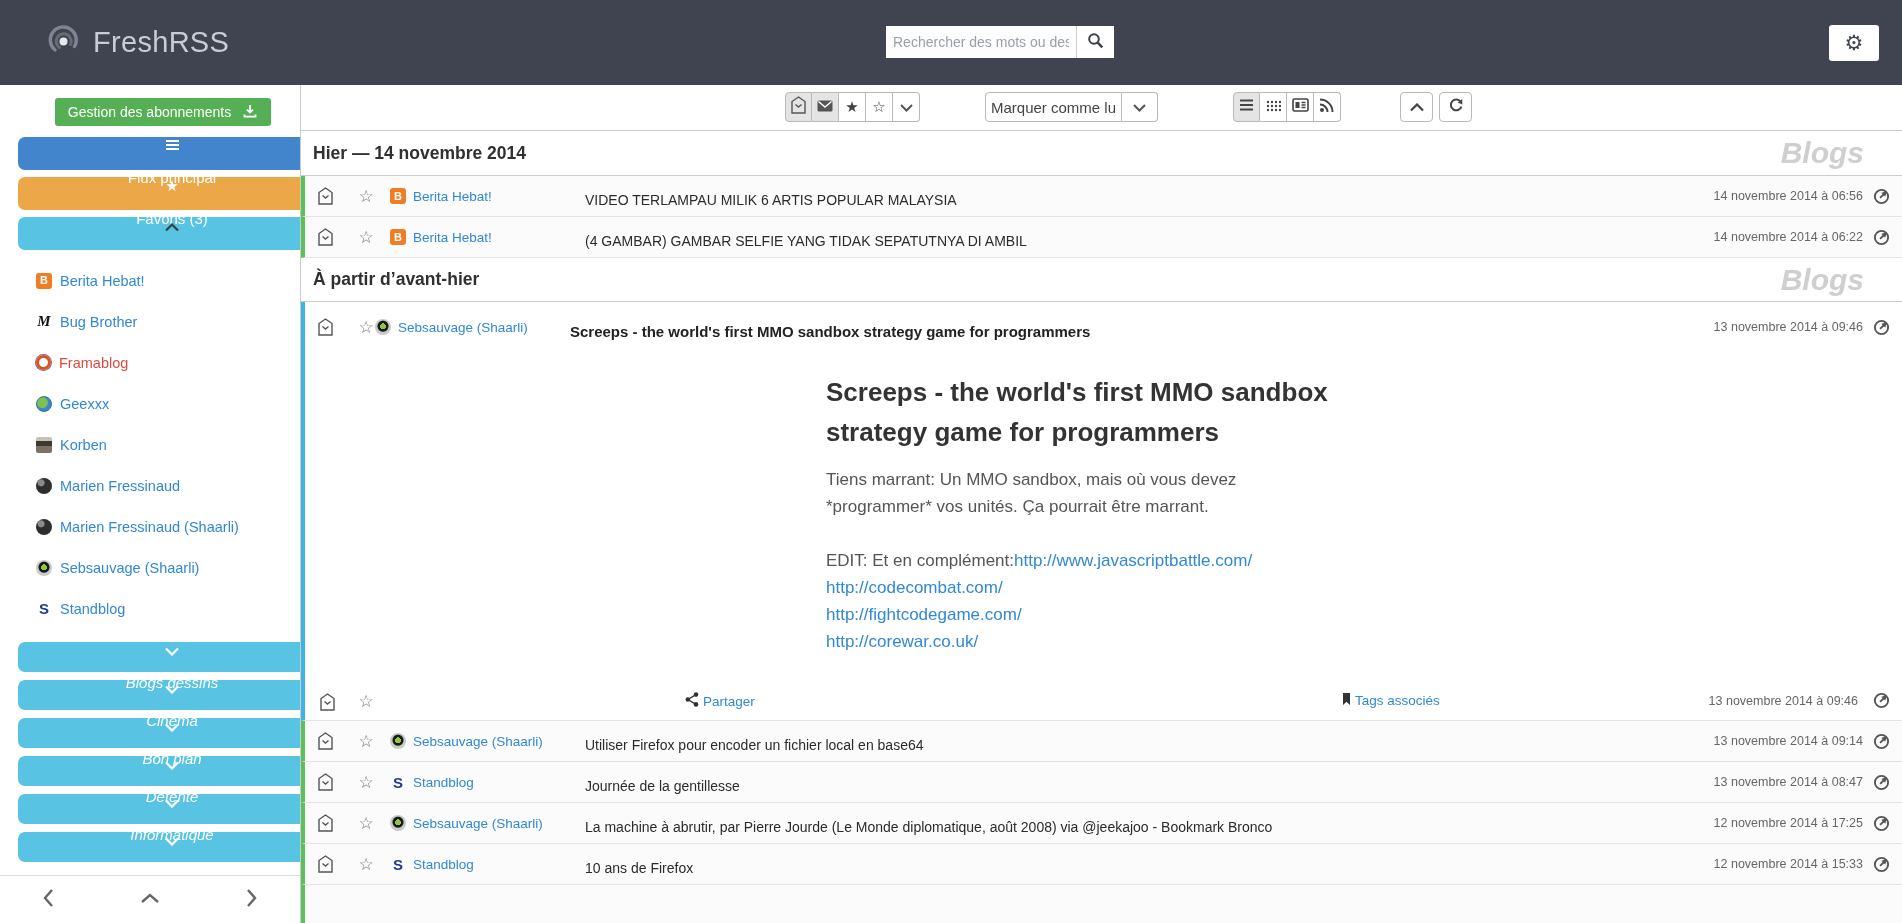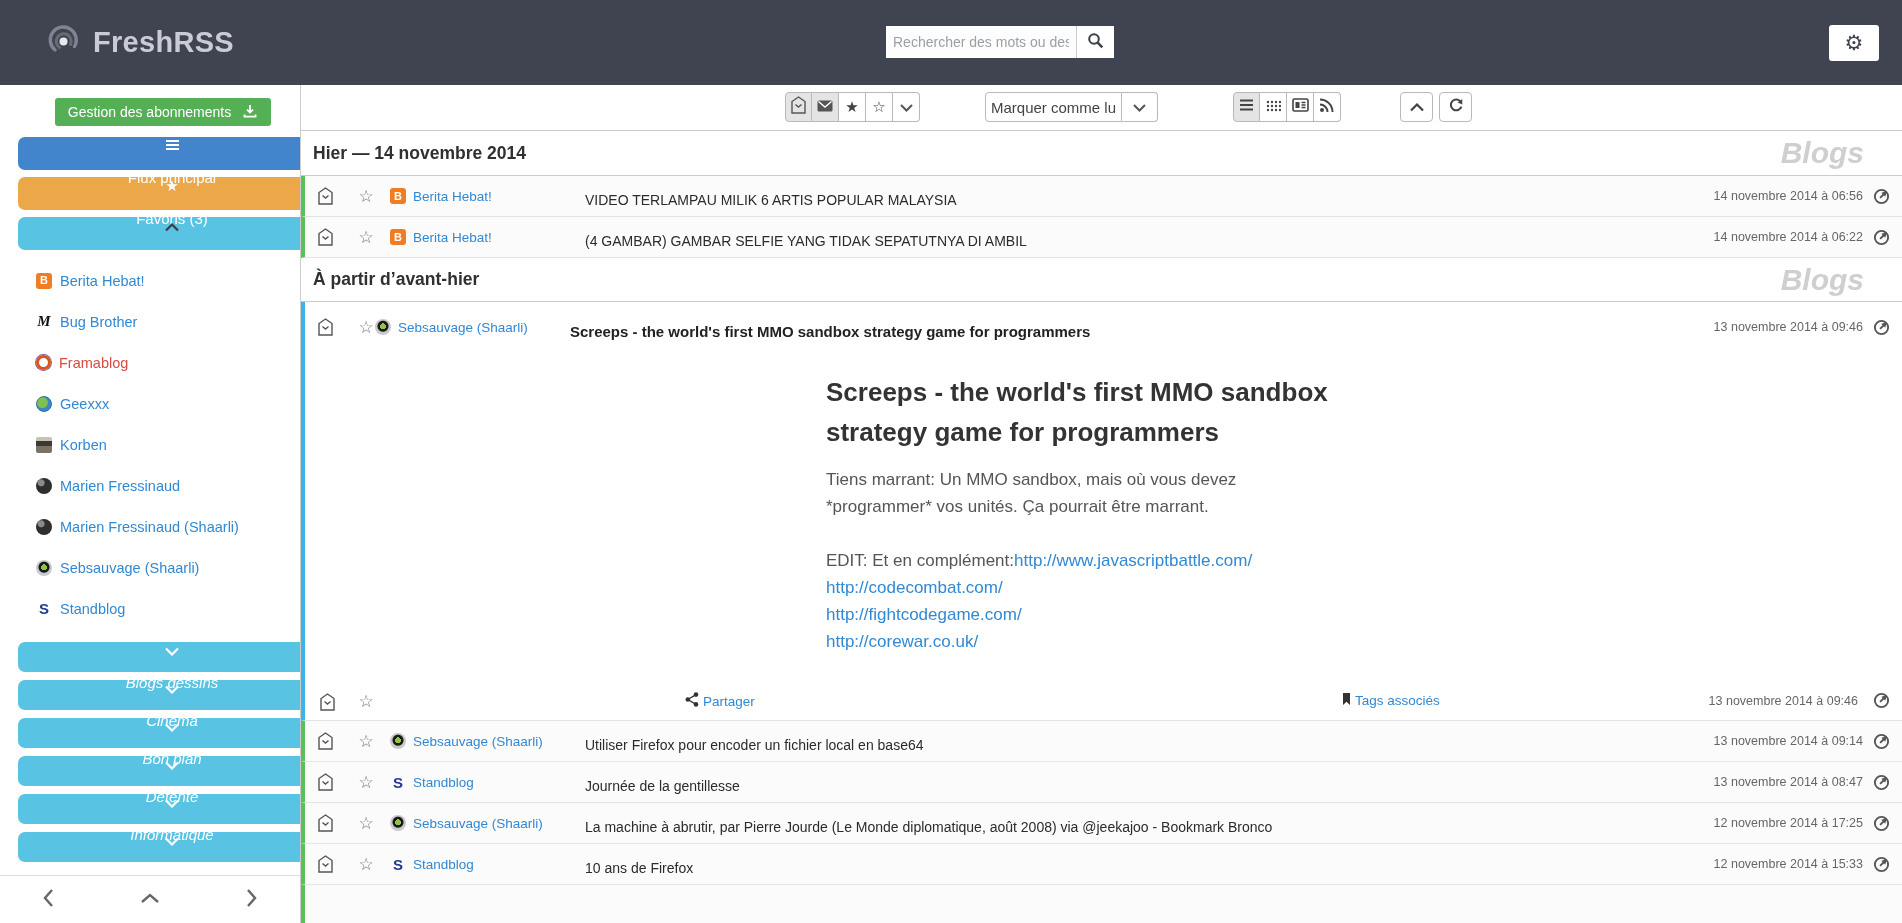--- a/index.html
+++ b/index.html
@@ -3,21 +3,21 @@
 <meta charset="utf-8">
 <style>
   * { margin:0; padding:0; box-sizing:border-box; }
   html,body { width:1902px; height:923px; background:#fff; overflow:hidden;
     font-family:"Liberation Sans","DejaVu Sans",sans-serif; }
   .page { position:relative; width:1902px; height:923px; }
 
   
   .hdr { position:absolute; top:0; left:0; width:1902px; height:85px; background:#3f4450; }
   .logo { position:absolute; left:46px; top:22px; display:flex; align-items:center; gap:11px; cursor:pointer; }
-  .logo-text { font-size:29px; font-weight:700; color:#c9ccd4; letter-spacing:.3px; }
+  .logo-text { font-size:29px; font-weight:400; color:#c9ccd4; letter-spacing:.3px; }
   .search { position:absolute; left:886px; top:26px; height:32px; display:flex; background:#fff; }
   .search input { width:190px; border:none; outline:none; padding:0 7px; font-size:14px; color:#333; background:#fdfdfd;
     font-family:"Liberation Sans","DejaVu Sans",sans-serif; }
   .search input::placeholder { color:#9aa0a6; }
   .search .sbtn { width:38px; background:#fff; border:none; border-left:1px solid #ccc; display:flex; align-items:center; justify-content:center; cursor:pointer; }
   .gear-btn { position:absolute; left:1829px; top:25px; width:50px; height:36px; background:#fff; border:none; border-radius:3px;
     display:flex; align-items:center; justify-content:center; font-size:21px; color:#3f4450; cursor:pointer;
     font-family:"DejaVu Sans",sans-serif; }
 
   

